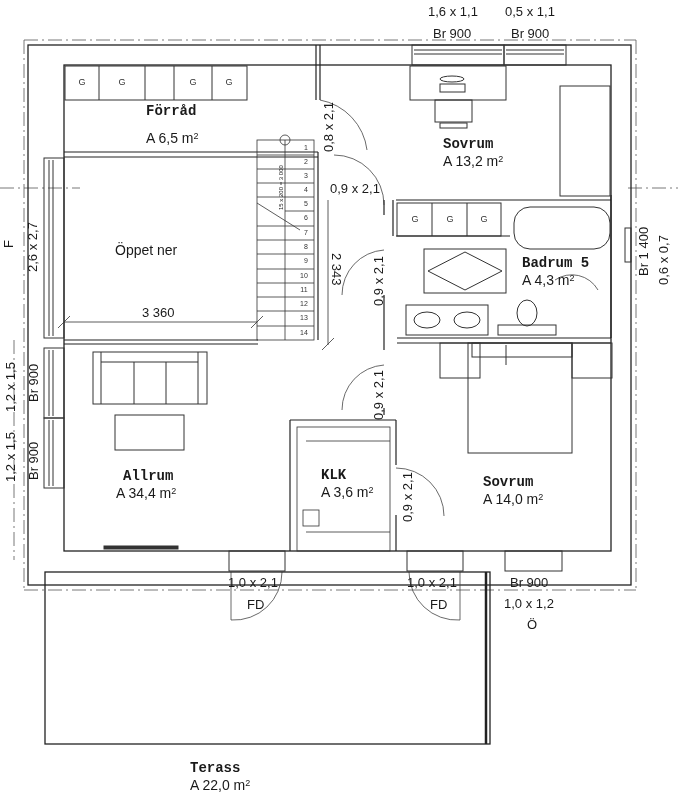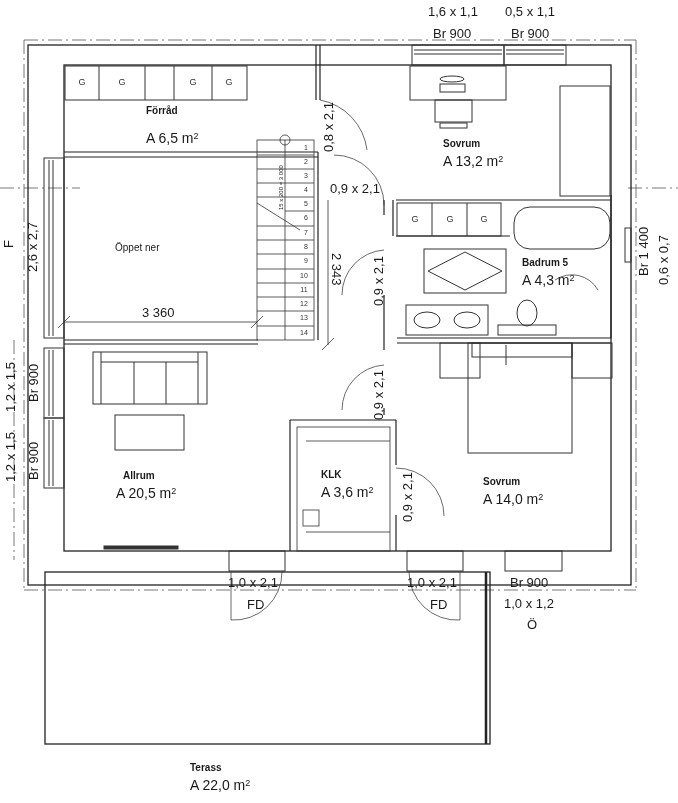--- a/index.html
+++ b/index.html
@@ -1,19 +1,19 @@
 <!DOCTYPE html>
 <html><head>
 <meta charset="utf-8">
 <style>
   html, body { margin:0; padding:0; background:#ffffff; }
   body { width:678px; height:803px; position:relative; overflow:hidden; font-family:"Liberation Sans", sans-serif; color:#1a1a1a; }
   #plan { position:absolute; left:0; top:0; width:678px; height:803px; }
   .lbl { position:absolute; font-family:"Liberation Sans", sans-serif; color:#1a1a1a; white-space:nowrap; }
-  .room-name { font-weight:bold; font-size:10px; line-height:16px; }
+  .room-name { font-weight:bold; font-size:14px; line-height:16px;font-family:Liberation Mono, monospace; }
   .room-area { font-size:14px; line-height:16px; }
   .dim { font-size:13px; line-height:14px; }
   .rot { transform-origin:left top; transform:rotate(-90deg); }
   .rot90 { transform-origin:left top; transform:rotate(90deg); }
   sup { font-size:9px; vertical-align:top; position:relative; top:-2px; }
 </style>
 </head>
 <body>
 
 <svg id="plan" viewBox="0 0 678 803" xmlns="http://www.w3.org/2000/svg">
@@ -213,27 +213,27 @@
       <text x="304" y="335">14</text>
   </g>
 </svg>
 
 <div class="lbl room-name" style="left:146px;top:103px">Förråd</div>
 <div class="lbl room-area" style="left:146px;top:130px"><span>A 6,5 m</span><sup>2</sup></div>
 
 <div class="lbl room-name" style="left:443px;top:136px">Sovrum</div>
 <div class="lbl room-area" style="left:443px;top:153px"><span>A 13,2 m</span><sup>2</sup></div>
 
-<div class="lbl" style="left:115px;top:242px;font-size:10px">Öppet ner</div>
+<div class="lbl" style="left:115px;top:242px;font-size:14px">Öppet ner</div>
 
 <div class="lbl room-name" style="left:522px;top:255px">Badrum 5</div>
 <div class="lbl room-area" style="left:522px;top:272px"><span>A 4,3 m</span><sup>2</sup></div>
 
 <div class="lbl room-name" style="left:123px;top:468px">Allrum</div>
-<div class="lbl room-area" style="left:116px;top:485px"><span>A 20,5 m</span><sup>2</sup></div>
+<div class="lbl room-area" style="left:116px;top:485px"><span>A 34,4 m</span><sup>2</sup></div>
 
 <div class="lbl room-name" style="left:321px;top:467px">KLK</div>
 <div class="lbl room-area" style="left:321px;top:484px"><span>A 3,6 m</span><sup>2</sup></div>
 
 <div class="lbl room-name" style="left:483px;top:474px">Sovrum</div>
 <div class="lbl room-area" style="left:483px;top:491px"><span>A 14,0 m</span><sup>2</sup></div>
 
 <div class="lbl room-name" style="left:190px;top:760px">Terass</div>
 <div class="lbl room-area" style="left:190px;top:777px"><span>A 22,0 m</span><sup>2</sup></div>
 

